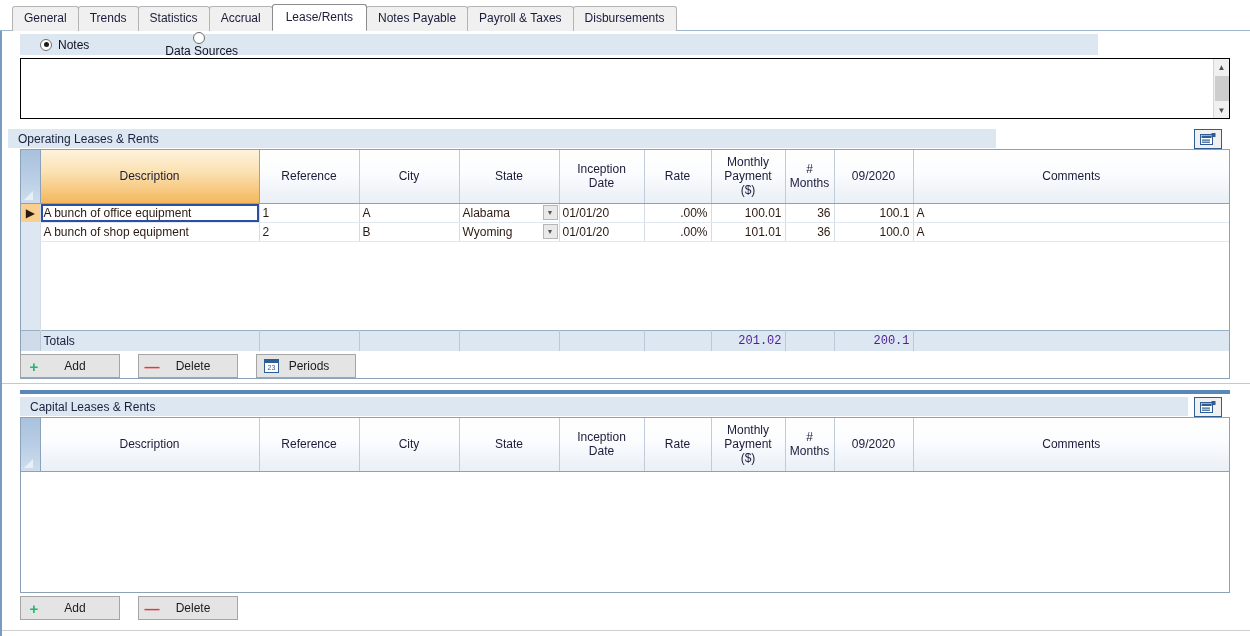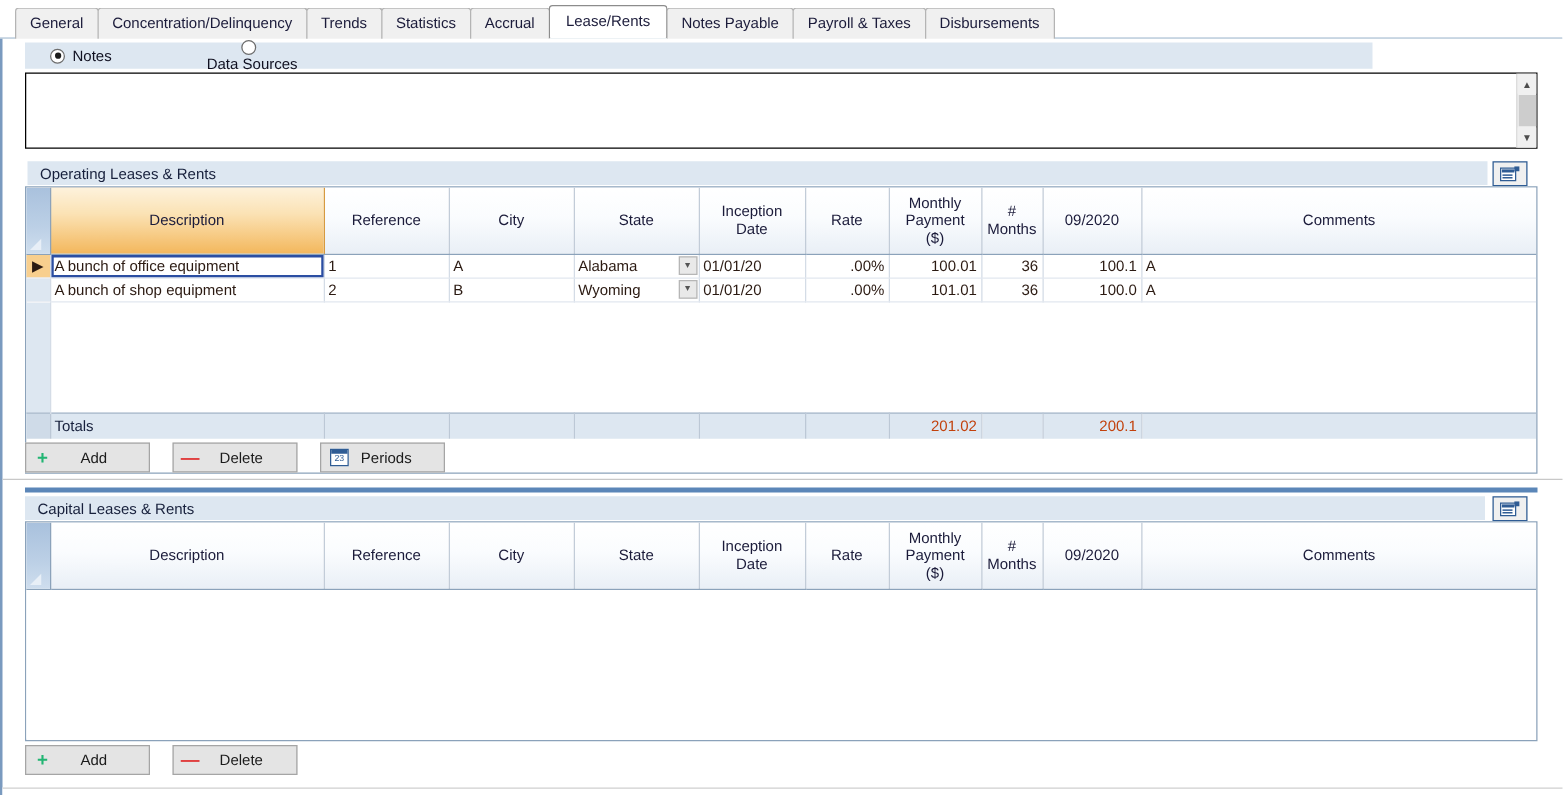--- a/index.html
+++ b/index.html
@@ -257,21 +257,21 @@
     font-size: 7px; color: #555;
   }
   tr.totals td {
     background: #dde7f1;
     border-right: 1px solid #bcc8d6;
     border-top: 1px solid #9aaec4;
     border-bottom: none;
     height: 21px;
     color: #17203c;
   }
-  tr.totals td.bluenum { color: #c2410c; text-align: right; }
+  tr.totals td.bluenum { color: #4c1d95; text-align: right; font-family: Liberation Mono, monospace; }
   tr.totals td.rowsel { background: #cfdbe8; }
 
   .grid-filler {
     background: #ffffff;
   }
 
   
   .btn {
     position: absolute;
     height: 24px;
@@ -343,21 +343,20 @@
     background: #ffffff;
     border-top: 1px solid #cfcfcf;
   }
 </style>
 </head>
 <body>
 
 <div class="tabstrip">
   <div class="tabs">
     <div class="tab">General</div>
-    <div class="tab">Concentration/Delinquency</div>
     <div class="tab">Trends</div>
     <div class="tab">Statistics</div>
     <div class="tab">Accrual</div>
     <div class="tab active">Lease/Rents</div>
     <div class="tab">Notes Payable</div>
     <div class="tab">Payroll &amp; Taxes</div>
     <div class="tab">Disbursements</div>
   </div>
 </div>
 
@@ -376,21 +375,21 @@
 
   <div class="notes-box">
     <div class="notes-text"></div>
     <div class="vscroll">
       <div class="arrow up">▲</div>
       <div class="thumb"></div>
       <div class="arrow down">▼</div>
     </div>
   </div>
 
-  <div class="section-title" style="left:20px; top:98px; width:1168px;">Operating Leases &amp; Rents</div>
+  <div class="section-title" style="left:6px; top:98px; width:988px;">Operating Leases &amp; Rents</div>
   <div class="grid-config-btn" style="left:1192px; top:98px;">
     <svg width="16" height="13" viewBox="0 0 16 13">
       <rect x="0.5" y="1.5" width="12" height="10" fill="#ffffff" stroke="#2f5c94"></rect>
       <rect x="1.5" y="2.5" width="10" height="2.5" fill="#2f5c94"></rect>
       <rect x="2" y="6.5" width="8" height="1.2" fill="#2f5c94"></rect>
       <rect x="2" y="8.6" width="8" height="1.2" fill="#2f5c94"></rect>
       <rect x="11.5" y="0" width="4" height="4" fill="#2f5c94"></rect>
     </svg>
   </div>
 

